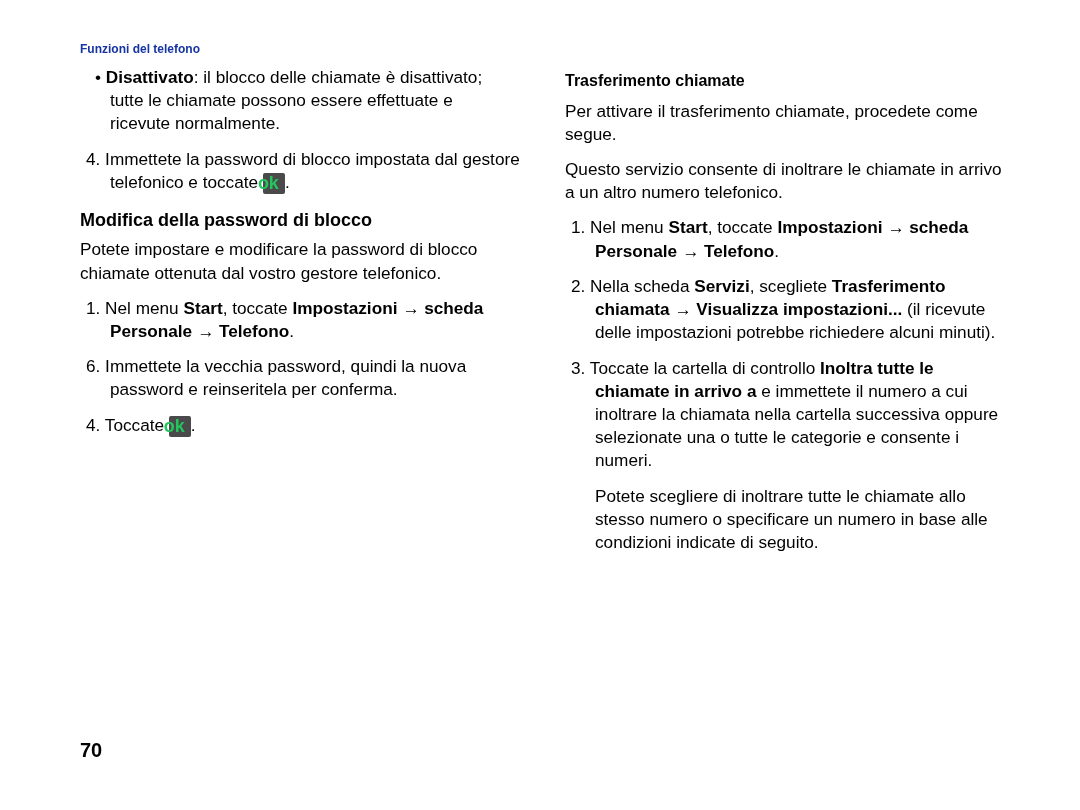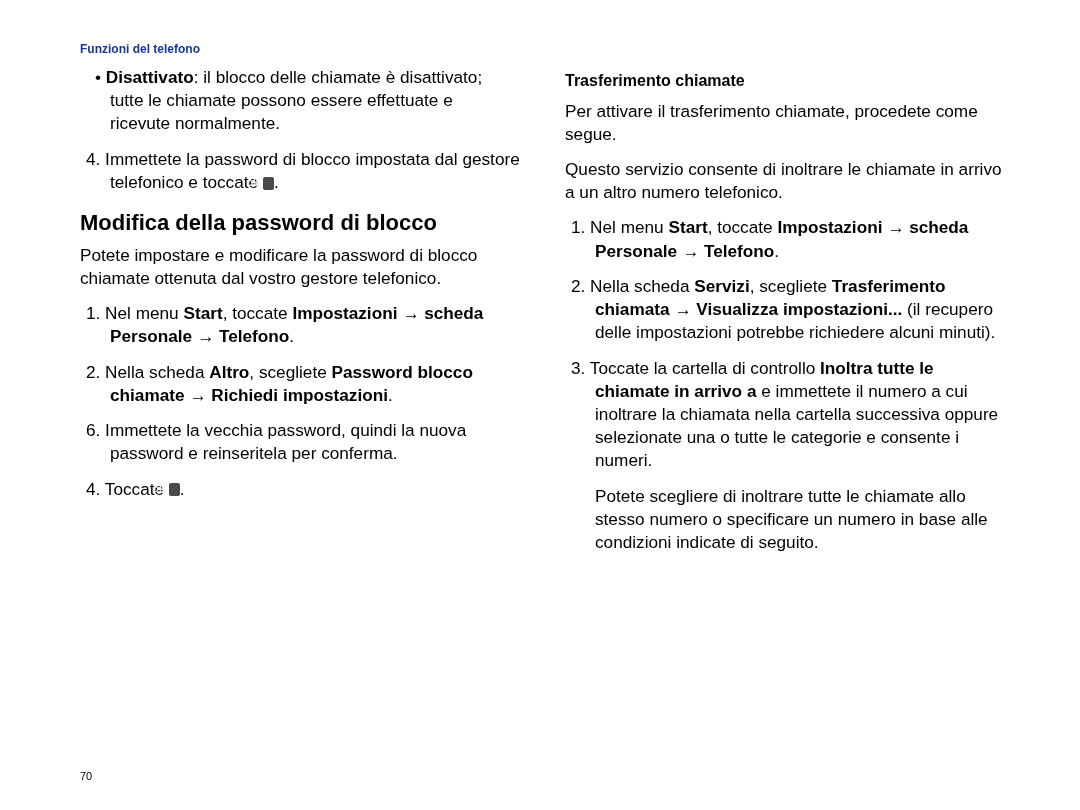--- a/index.html
+++ b/index.html
@@ -52,73 +52,73 @@
   }
   .para {
     margin: 0 0 12px 0;
   }
   h2.section {
     font-size: 16px;
     font-weight: bold;
     margin: 4px 0 8px 0;
   }
   h3.subsection {
-    font-size: 22px;
+    font-size: 18px;
     font-weight: bold;
     margin: 14px 0 6px 0;
   }
   .b { font-weight: bold; }
   .ok-icon {
     display: inline-block;
     background: #4a4a4a;
-    color: #e5e5e5;
-    font-size: 10px;
+    color: #22c55e;
+    font-size: 18px;
     font-weight: bold;
-    padding: 1px 3px 2px 8px;
+    padding: 1px 3px 2px 19px;
     border-radius: 2px;
     vertical-align: middle;
     line-height: 1;
   }
   .page-number {
-    font-size: 11px;
-    padding-bottom: 28px;
+    font-size: 20px;
+    padding-bottom: 48px;
+    font-weight: bold;
   }
 </style>
 </head>
 <body>
 
 <div class="page">
   <div class="header">Funzioni del telefono</div>
   <div class="columns">
 
     <div class="col">
       <p class="bullet"><span class="b">Disattivato</span><span>: il blocco delle chiamate è disattivato; tutte le chiamate possono essere effettuate e ricevute normalmente.</span></p>
 
       <p class="num-item"><span>4. Immettete la password di blocco impostata dal gestore telefonico e toccate </span><span class="ok-icon">ok</span><span>.</span></p>
 
       <h3 class="subsection">Modifica della password di blocco</h3>
       <p class="para">Potete impostare e modificare la password di blocco chiamate ottenuta dal vostro gestore telefonico.</p>
 
       <p class="num-item"><span>1. Nel menu </span><span class="b">Start</span><span>, toccate </span><span class="b">Impostazioni</span><span class="b"> → scheda </span><span class="b">Personale</span><span class="b"> → </span><span class="b">Telefono</span><span>.</span></p>
 
-      <p class="num-item"><span>2. Nella scheda </span><span class="b">Altro</span><span>, scegliete </span><span class="b">Password blocco chiamate</span><span class="b"> → </span><span class="b">Richiedi impostazioni</span><span>.</span></p>
 
       <p class="num-item">6. Immettete la vecchia password, quindi la nuova password e reinseritela per conferma.</p>
 
       <p class="num-item"><span>4. Toccate </span><span class="ok-icon">ok</span><span>.</span></p>
     </div>
 
     <div class="col">
       <h2 class="section">Trasferimento chiamate</h2>
       <p class="para">Per attivare il trasferimento chiamate, procedete come segue.</p>
       <p class="para">Questo servizio consente di inoltrare le chiamate in arrivo a un altro numero telefonico.</p>
 
       <p class="num-item"><span>1. Nel menu </span><span class="b">Start</span><span>, toccate </span><span class="b">Impostazioni</span><span class="b"> → scheda </span><span class="b">Personale</span><span class="b"> → </span><span class="b">Telefono</span><span>.</span></p>
 
-      <p class="num-item"><span>2. Nella scheda </span><span class="b">Servizi</span><span>, scegliete </span><span class="b">Trasferimento chiamata</span><span class="b"> → </span><span class="b">Visualizza impostazioni...</span><span> (il recupero delle impostazioni potrebbe richiedere alcuni minuti).</span></p>
+      <p class="num-item"><span>2. Nella scheda </span><span class="b">Servizi</span><span>, scegliete </span><span class="b">Trasferimento chiamata</span><span class="b"> → </span><span class="b">Visualizza impostazioni...</span><span> (il ricevute delle impostazioni potrebbe richiedere alcuni minuti).</span></p>
 
       <p class="num-item"><span>3. Toccate la cartella di controllo </span><span class="b">Inoltra tutte le chiamate in arrivo a</span><span> e immettete il numero a cui inoltrare la chiamata nella cartella successiva oppure selezionate una o tutte le categorie e consente i numeri.</span></p>
 
       <p class="sub-para">Potete scegliere di inoltrare tutte le chiamate allo stesso numero o specificare un numero in base alle condizioni indicate di seguito.</p>
     </div>
 
   </div>
   <div class="page-number">70</div>
 </div>
 

